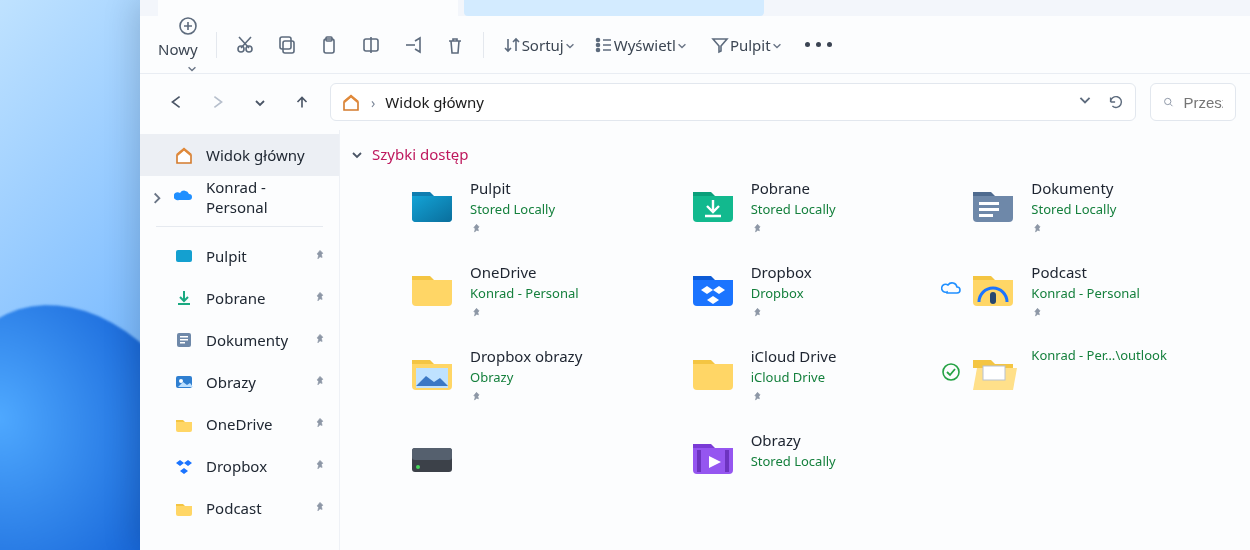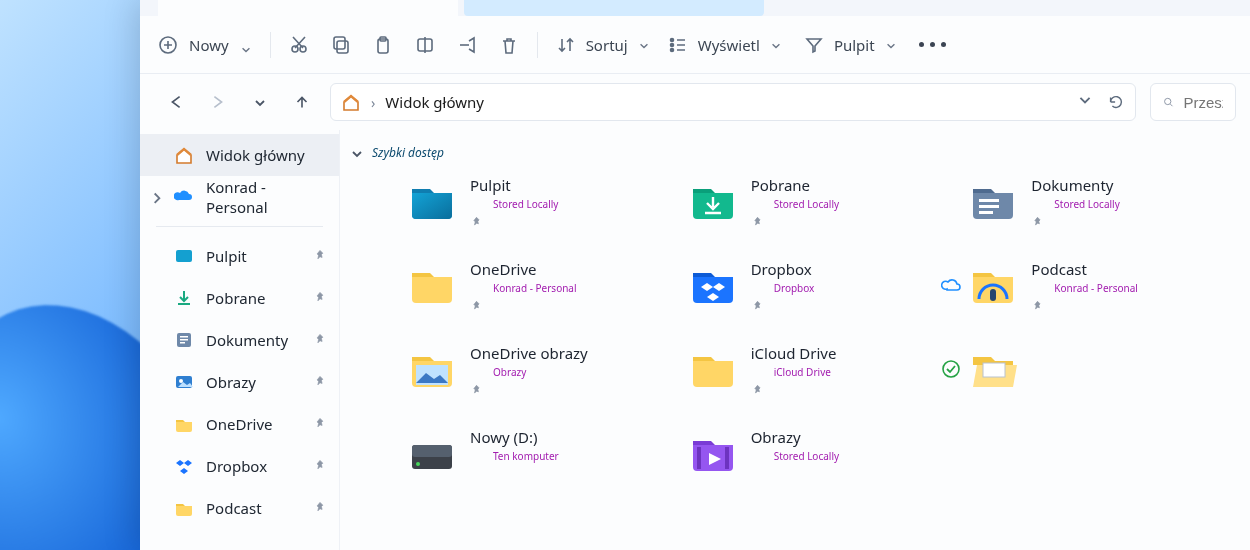--- a/index.html
+++ b/index.html
@@ -16,24 +16,24 @@
   .tabstrip { height: 16px; background: #f3f6fb; display: flex; }
   .tabstrip .tab { width: 300px; height: 16px; background: #fcfdfe; border-radius: 0 0 0 0; position: relative; margin-left: 18px; }
   .tabstrip .tab2 { width: 300px; height: 16px; background: #d3ebff; margin-left: 6px; border-radius: 0 0 4px 4px; }
 
   .toolbar {
     height: 58px; display: flex; align-items: center; gap: 0;
     padding: 0 18px; border-bottom: 1px solid #e9edf3;
   }
   .tb-group { display: flex; align-items: center; gap: 22px; }
   .tb-sep { width: 1px; height: 26px; background: #e4e8ee; margin: 0 18px; }
-  .new-btn { display: flex; align-items: flex-end; gap: 11px; color: #5f6a79; cursor: pointer; }
+  .new-btn { display: flex; align-items: flex-end; gap: 3px; color: #5f6a79; cursor: pointer; flex-direction: column; }
   .tb-icon { width: 20px; height: 20px; stroke: #5d6b7d; fill: none; stroke-width: 1.6; }
   .tb-label { color: #3c4653; font-size: 15px; }
-  .tb-btn { display: flex; align-items: center; gap: 10px; cursor: pointer; }
+  .tb-btn { display: flex; align-items: center; cursor: pointer; }
   .chev { width: 12px; height: 12px; stroke: #6a7586; fill: none; stroke-width: 1.6; }
   .more-dots { display: flex; gap: 6px; margin-left: 8px; }
   .more-dots span { width: 5px; height: 5px; border-radius: 50%; background: #3b4453; }
 
   .navbar {
     height: 56px; display: flex; align-items: center; gap: 14px;
     padding: 0 14px 0 22px;
   }
   .nav-btn { width: 28px; height: 28px; display: flex; align-items: center; justify-content: center; cursor: pointer; }
   .nav-btn.disabled svg { stroke: #b6bfcc; }
@@ -64,28 +64,28 @@
   .sb-item.root { padding-left: 34px; }
   .sb-item.selected { background: #eceff4; }
   .sb-item .expander { position: absolute; left: 10px; width: 14px; height: 14px; }
   .sb-item .pin { position: absolute; right: 12px; width: 14px; height: 14px; }
   .sb-sep { height: 1px; background: #e6eaf0; margin: 8px 16px; }
   .sb-ico { width: 20px; height: 20px; flex-shrink: 0; }
 
   .main { flex: 1; padding: 14px 0 0 0; overflow: hidden; }
   .section-head { display: flex; align-items: center; gap: 8px; padding: 0 0 14px 10px; cursor: pointer; }
   .section-head svg { width: 14px; height: 14px; stroke: #4a5566; fill: none; stroke-width: 1.8; }
-  .section-title { color: #0c4a6e; font-size: 12px; font-style: italic; }
+  .section-title { color: #be185d; font-size: 15px; }
 
   .grid { display: grid; grid-template-columns: repeat(3, 1fr); column-gap: 0; row-gap: 18px; padding-left: 68px; }
   .item { display: flex; align-items: flex-start; gap: 14px; height: 66px; padding-right: 18px; position: relative; }
   .item .thumb { width: 48px; height: 48px; flex-shrink: 0; }
   .item .meta { display: flex; flex-direction: column; gap: 2px; padding-top: 0; }
   .item .name { font-size: 15px; color: #1d2430; }
-  .item .sub { font-size: 10px; color: #a21caf; margin-left: 23px; }
+  .item .sub { font-size: 13px; color: #15803d; }
   .item .pin-sm { margin-top: 3px; }
   .item .status { position: absolute; left: -28px; top: 16px; }
 
   
   .pin-ico { stroke: #8d97a6; fill: #8d97a6; }
 </style>
 </head>
 <body>
 
 <svg width="0" height="0" style="position:absolute">
@@ -546,21 +546,21 @@
               <svg class="pin-sm pin-ico" viewBox="0 0 20 20" style="width:13px;height:13px">
                 <use href="#i-pin"></use>
               </svg>
             </div>
           </div>
           <div class="item">
             <svg class="thumb" viewBox="0 0 48 48">
               <use href="#t-photos"></use>
             </svg>
             <div class="meta">
-              <span class="name">OneDrive obrazy</span>
+              <span class="name">Dropbox obrazy</span>
               <span class="sub">Obrazy</span>
               <svg class="pin-sm pin-ico" viewBox="0 0 20 20" style="width:13px;height:13px">
                 <use href="#i-pin"></use>
               </svg>
             </div>
           </div>
           <div class="item">
             <svg class="thumb" viewBox="0 0 48 48">
               <use href="#t-folder"></use>
             </svg>
@@ -573,30 +573,27 @@
             </div>
           </div>
           <div class="item">
             <svg class="status" viewBox="0 0 20 20" style="width:20px;height:20px">
               <use href="#i-sync"></use>
             </svg>
             <svg class="thumb" viewBox="0 0 48 48">
               <use href="#t-open"></use>
             </svg>
             <div class="meta">
+              <span class="sub">Konrad - Per…\outlook</span>
             </div>
           </div>
           <div class="item">
             <svg class="thumb" viewBox="0 0 48 48">
               <use href="#t-drive"></use>
             </svg>
-            <div class="meta">
-              <span class="name">Nowy (D:)</span>
-              <span class="sub">Ten komputer</span>
-            </div>
           </div>
           <div class="item">
             <svg class="thumb" viewBox="0 0 48 48">
               <use href="#t-video"></use>
             </svg>
             <div class="meta">
               <span class="name">Obrazy</span>
               <span class="sub">Stored Locally</span>
             </div>
           </div>

